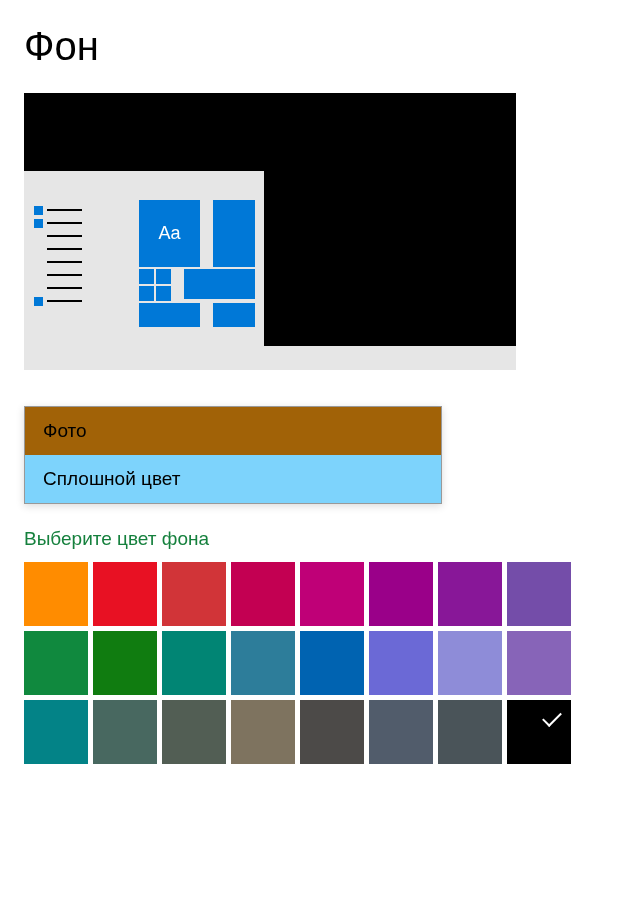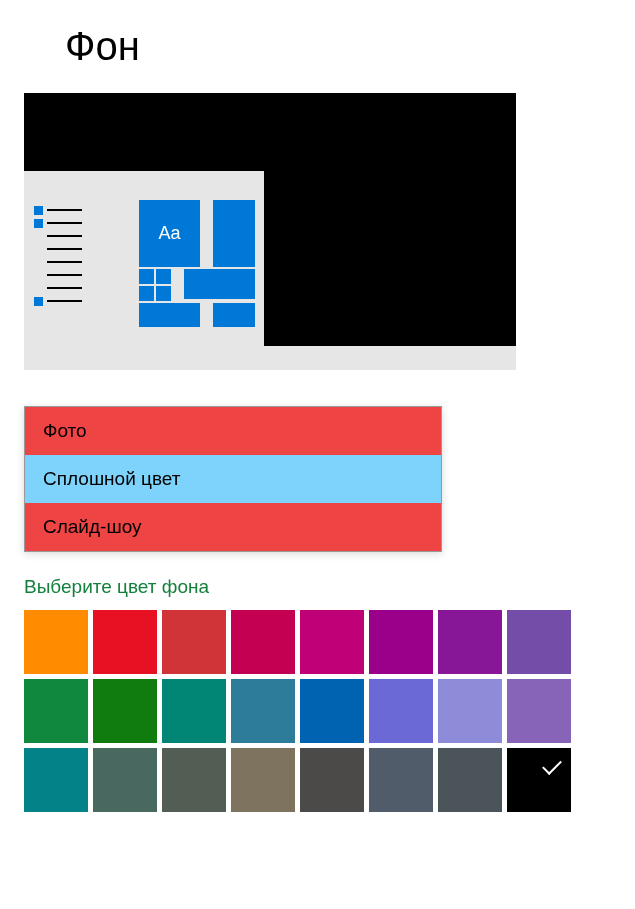--- a/index.html
+++ b/index.html
@@ -9,21 +9,20 @@
       width: 635px;
       height: 909px;
       overflow: hidden;
       padding: 24px;
     }
     .page-title {
       font-size: 40px;
       font-weight: 300;
       margin-bottom: 24px;
       color: #000;
-      margin-left: 41px;
     }
     .preview {
       width: 492px;
       height: 277px;
       background: #000;
       position: relative;
       margin-bottom: 36px;
     }
     .preview-taskbar {
       position: absolute;
@@ -95,21 +94,21 @@
       border: 1px solid #999;
       background: #f2f2f2;
       margin-bottom: 24px;
       box-shadow: 0 2px 8px rgba(0,0,0,0.15);
     }
     .dropdown-item {
       padding: 13px 18px;
       font-size: 19px;
       color: #000;
       cursor: pointer;
-      background: #ef4444;
+      background: #a16207;
     }
     .dropdown-item.selected {
       background: #7dd3fc;
     }
     .section-label {
       font-size: 19px;
       color: #15803d;
       margin-bottom: 12px;
     }
     .color-grid {
@@ -195,21 +194,20 @@
         <div class="preview-tile" style="width:67px;height:24px"></div>
         <div class="preview-tile" style="width:46px;height:24px"></div>
       </div>
     </div>
   </div>
 </div>
 
 <div class="dropdown">
   <div class="dropdown-item">Фото</div>
   <div class="dropdown-item selected">Сплошной цвет</div>
-  <div class="dropdown-item">Слайд-шоу</div>
 </div>
 
 <div class="section-label">Выберите цвет фона</div>
 
 <div class="color-grid" id="color-grid">
     <div class="color-swatch" style="background: rgb(255, 140, 0);"></div>
     <div class="color-swatch" style="background: rgb(232, 17, 35);"></div>
     <div class="color-swatch" style="background: rgb(209, 52, 56);"></div>
     <div class="color-swatch" style="background: rgb(195, 0, 82);"></div>
     <div class="color-swatch" style="background: rgb(191, 0, 119);"></div>

